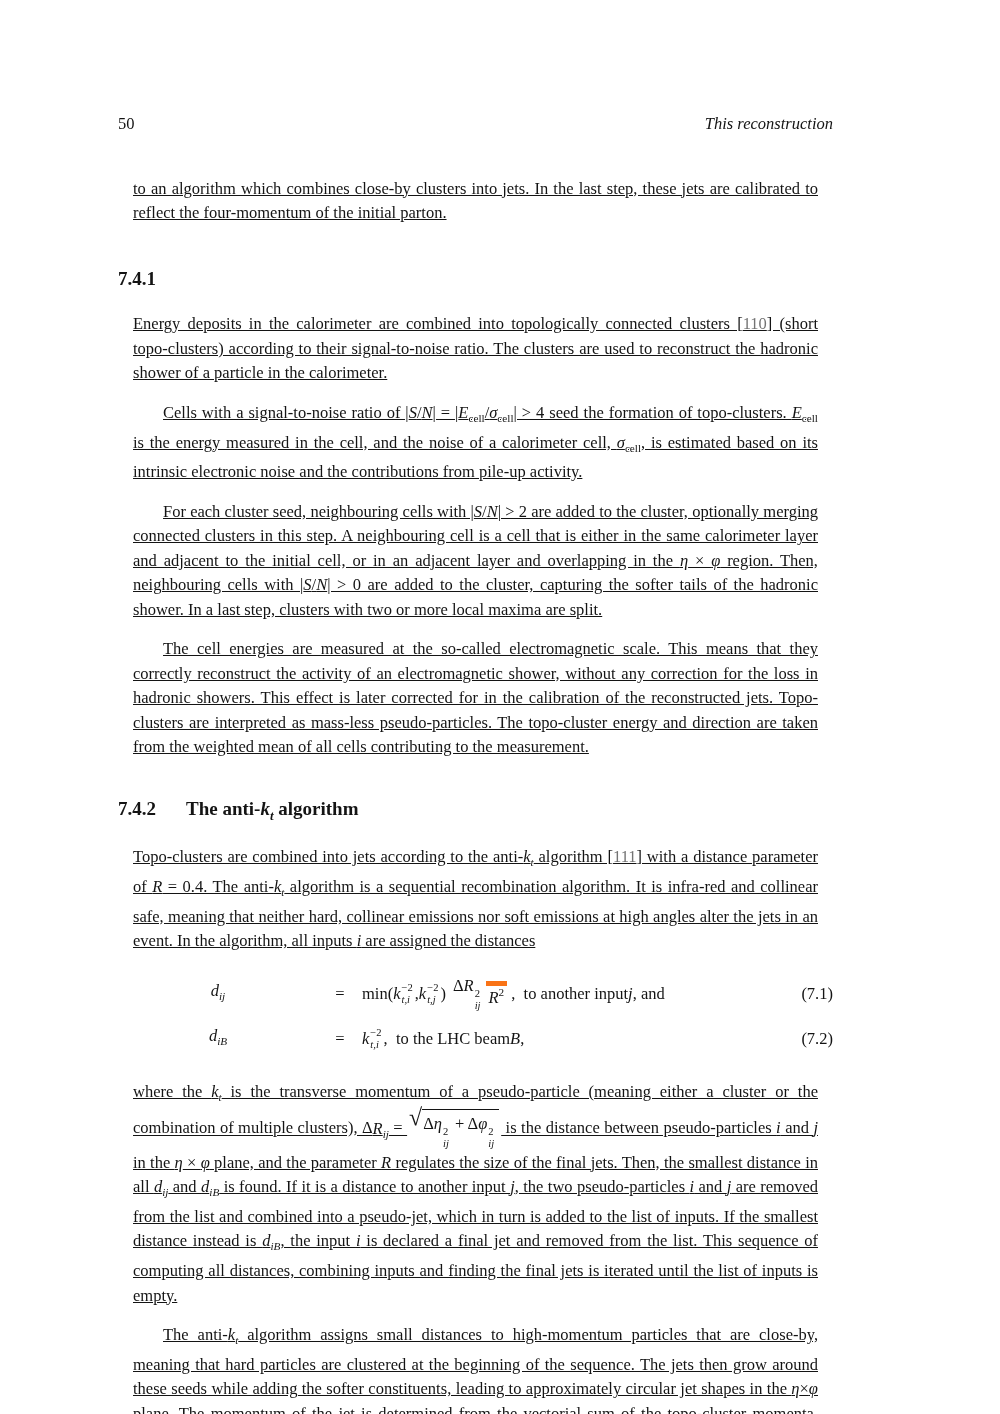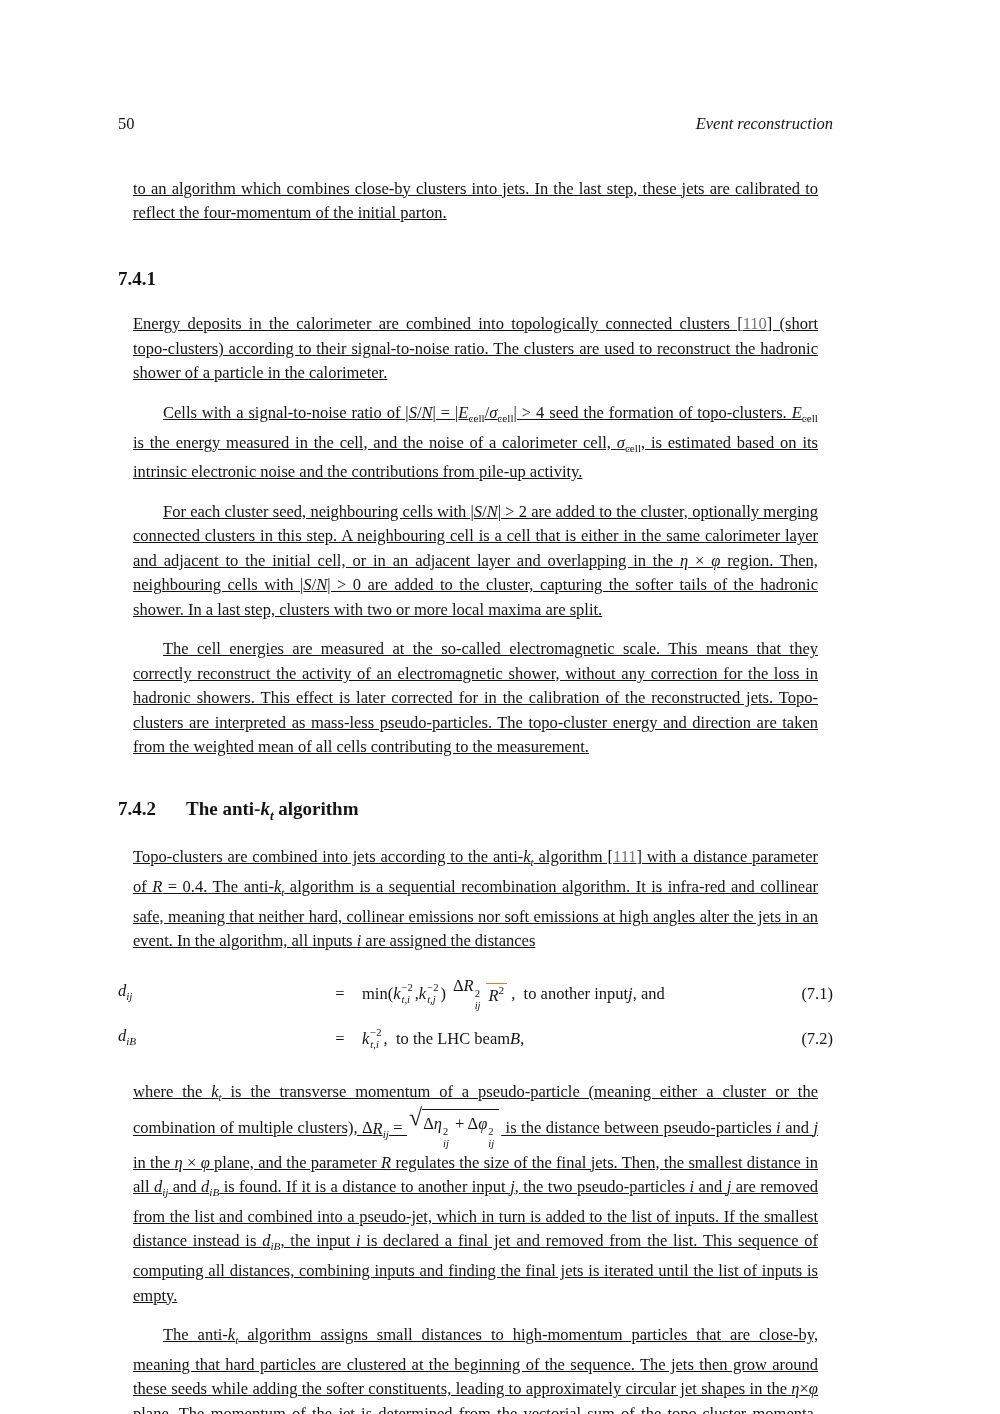--- a/index.html
+++ b/index.html
@@ -39,41 +39,41 @@
     display:inline-flex;flex-direction:column;align-items:flex-start;
     font-size:0.64em;line-height:1.15;vertical-align:-0.55em;
     margin-left:1px;margin-right:2px;
   }
   
   .frac{
     display:inline-flex;flex-direction:row;align-items:center;
     vertical-align:middle;margin:0 4px;line-height:1.2;
   }
   .frac .num{padding:0 3px;}
-  .frac .den{border-top:1px solid #f97316;padding:0 3px;}
+  .frac .den{border-top:5px solid #f97316;padding:0 3px;}
   
   .sqrt{display:inline-flex;align-items:flex-start;vertical-align:middle;margin:0 2px;}
   .sqrt .rad{font-size:1.45em;line-height:1;transform:translateY(-3px);}
   .sqrt .radicand{border-top:1.4px solid #141414;padding:2px 3px 0 1px;}
   
   .equations{margin:22px 0 26px 0;display:flex;flex-direction:column;gap:12px;}
   .eq-row{display:grid;grid-template-columns:200px 44px 1fr auto;align-items:center;}
-  .eq-lhs{text-align:left;}
+  .eq-lhs{text-align:center;}
   .eq-rel{text-align:center;}
   .eq-rhs{text-align:left;display:flex;align-items:center;flex-wrap:nowrap;white-space:nowrap;}
   .eq-tag{text-align:right;}
 </style>
 </head>
 <body>
 
 <div class="page">
 
   <div class="page-header">
     <span class="page-number">50</span>
-    <span class="running-title">Event reconstruction</span>
+    <span class="running-title">This reconstruction</span>
   </div>
 
   <p class="body">to an algorithm which combines close-by clusters into jets. In the last step, these jets are calibrated to reflect the four-momentum of the initial parton.</p>
 
   <h2 class="section-heading mt1">
     <span class="sec-num">7.4.1</span>
   </h2>
 
   <p class="body">Energy deposits in the calorimeter are combined into topologically connected clusters [<span class="cite">110</span>] (short topo-clusters) according to their signal-to-noise ratio. The clusters are used to reconstruct the hadronic shower of a particle in the calorimeter.</p>
   <p class="body indent">Cells with a signal-to-noise ratio of |<i>S</i>/<i>N</i>| = |<i>E</i><sub>cell</sub>/<i>σ</i><sub>cell</sub>| &gt; 4 seed the formation of topo-clusters. <i>E</i><sub>cell</sub> is the energy measured in the cell, and the noise of a calorimeter cell, <i>σ</i><sub>cell</sub>, is estimated based on its intrinsic electronic noise and the contributions from pile-up activity.</p>

